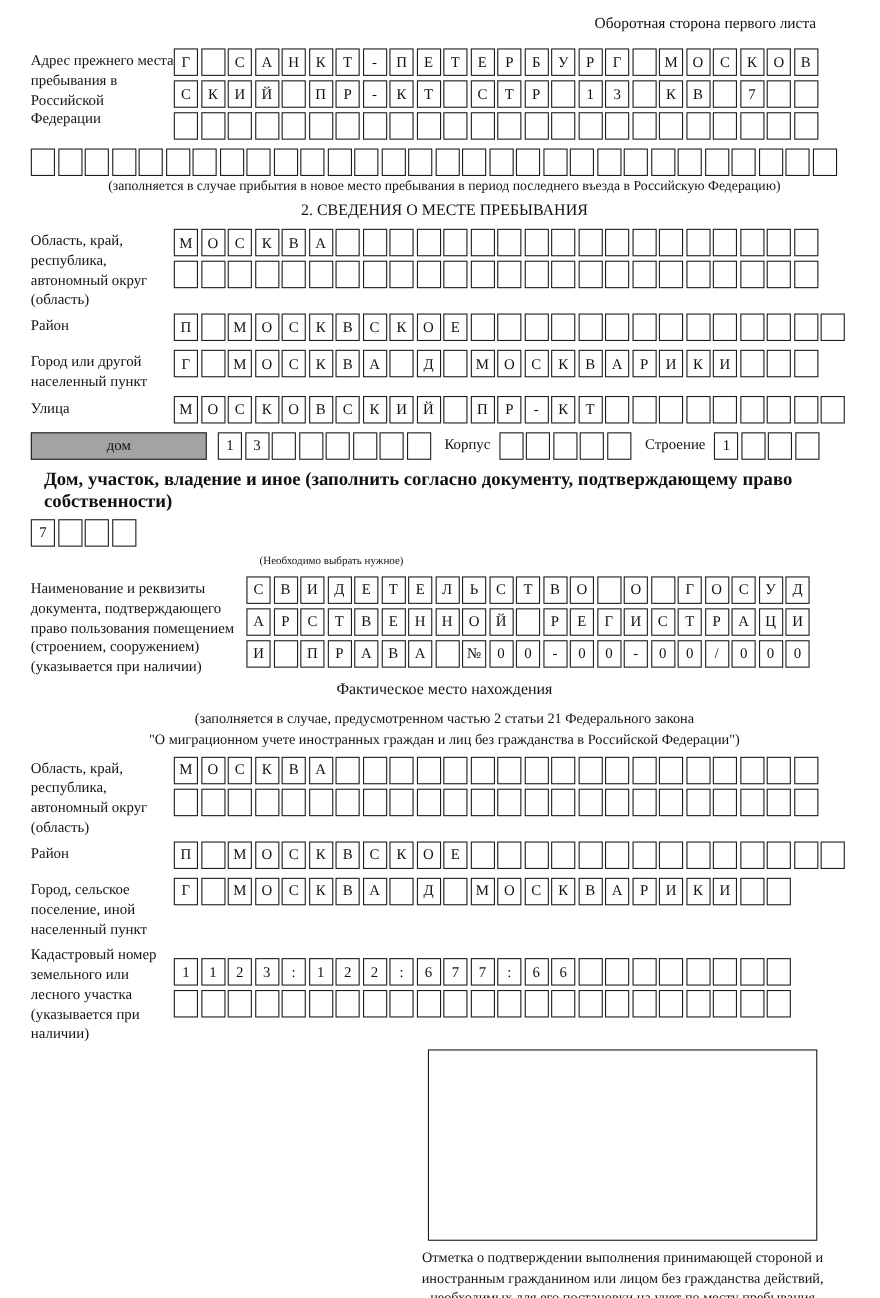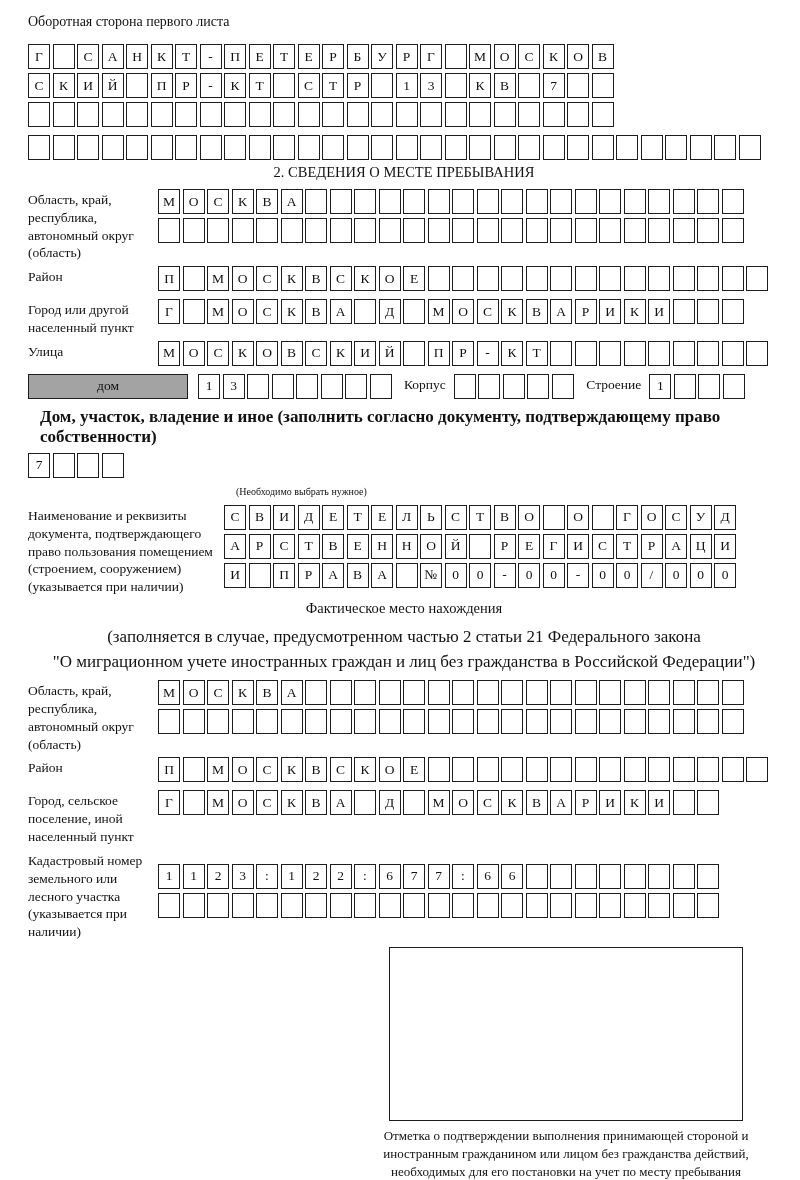--- a/index.html
+++ b/index.html
@@ -2,21 +2,21 @@
 <html><head>
 <meta charset="utf-8">
 <style>
   html,body{margin:0;padding:0;background:#ffffff;}
   body{
     width:800px;height:1180px;
     font-family:"Liberation Serif","DejaVu Serif",serif;
     color:#111;overflow:hidden;
   }
   .page{padding:14px 20px 0 28px;box-sizing:border-box;width:800px;}
-  .header-note{padding-right:38px;font-size:14px;margin-bottom:14px;}
+  .header-note{text-align:right;padding-right:38px;font-size:14px;margin-bottom:14px;}
   .frow{display:flex;align-items:flex-start;margin-bottom:4px;}
   .flabel{width:130px;flex:0 0 auto;font-size:13.5px;line-height:1.32;padding-top:2px;}
   .flabel.wide{width:196px;}
   .rows-stack{display:flex;flex-direction:column;}
   .cells{display:flex;flex-wrap:nowrap;margin-bottom:4px;}
   .cell{
     flex:0 0 auto;display:inline-flex;align-items:center;justify-content:center;
     width:20px;height:23px;border:1.5px solid #1d1d1d;margin-right:2.5px;
     font-size:13.5px;background:#fff;
   }
@@ -30,33 +30,34 @@
     margin-right:10px;
   }
   .inline-label{font-size:13.5px;padding:3px 8px 0 10px;flex:0 0 auto;}
   .stay-row{display:flex;align-items:center;margin:6px 0 2px 0;font-size:13.5px;}
   .checkbox{
     display:inline-flex;align-items:center;justify-content:center;
     width:21px;height:23px;border:1.5px solid #1d1d1d;margin:0 10px 0 10px;
     font-size:13.5px;flex:0 0 auto;
   }
   .stay-note{font-size:10px;margin:2px 0 8px 208px;}
-  .act-caption{text-align:center;font-size:17px;line-height:1.45;margin-bottom:6px;}
+  .act-caption{text-align:center;font-size:13px;line-height:1.45;margin-bottom:6px;}
   .mark-wrap{width:400px;margin-left:auto;margin-right:14px;margin-top:6px;}
   .mark-box{width:352px;height:172px;border:1.8px solid #1d1d1d;margin:0 auto 6px auto;background:#fff;}
   .mark-caption{text-align:center;font-size:13px;line-height:1.4;}
 </style>
 </head>
 <body>
 
 <div class="page">
 
   <div class="header-note">Оборотная сторона первого листа</div>
 
   <div class="frow">
+    <div class="flabel">Адрес прежнего места пребывания в Российской Федерации</div>
     <div class="rows-stack">
       <div class="cells">
           <span class="cell">Г</span>
           <span class="cell"></span>
           <span class="cell">С</span>
           <span class="cell">А</span>
           <span class="cell">Н</span>
           <span class="cell">К</span>
           <span class="cell">Т</span>
           <span class="cell">-</span>
@@ -156,20 +157,21 @@
       <span class="cell"></span>
       <span class="cell"></span>
       <span class="cell"></span>
       <span class="cell"></span>
       <span class="cell"></span>
       <span class="cell"></span>
       <span class="cell"></span>
       <span class="cell"></span>
       <span class="cell"></span>
     </div>
+  <div class="caption-center">(заполняется в случае прибытия в новое место пребывания в период последнего въезда в Российскую Федерацию)</div>
 
   <div class="sec-title">2. СВЕДЕНИЯ О МЕСТЕ ПРЕБЫВАНИЯ</div>
 
   <div class="frow">
     <div class="flabel">Область, край, республика, автономный округ (область)</div>
     <div class="rows-stack">
       <div class="cells">
           <span class="cell">М</span>
           <span class="cell">О</span>
           <span class="cell">С</span>

